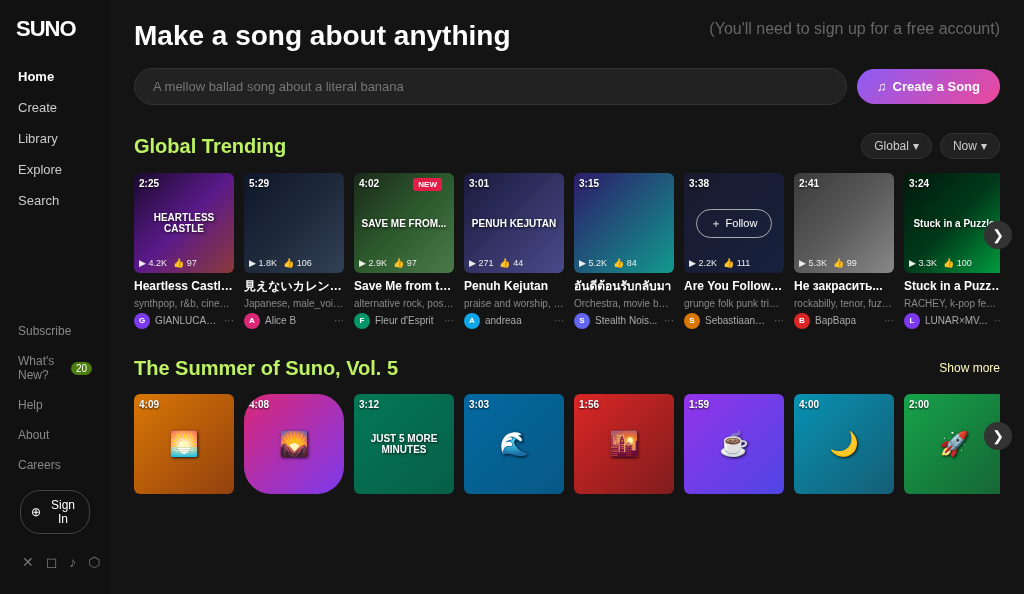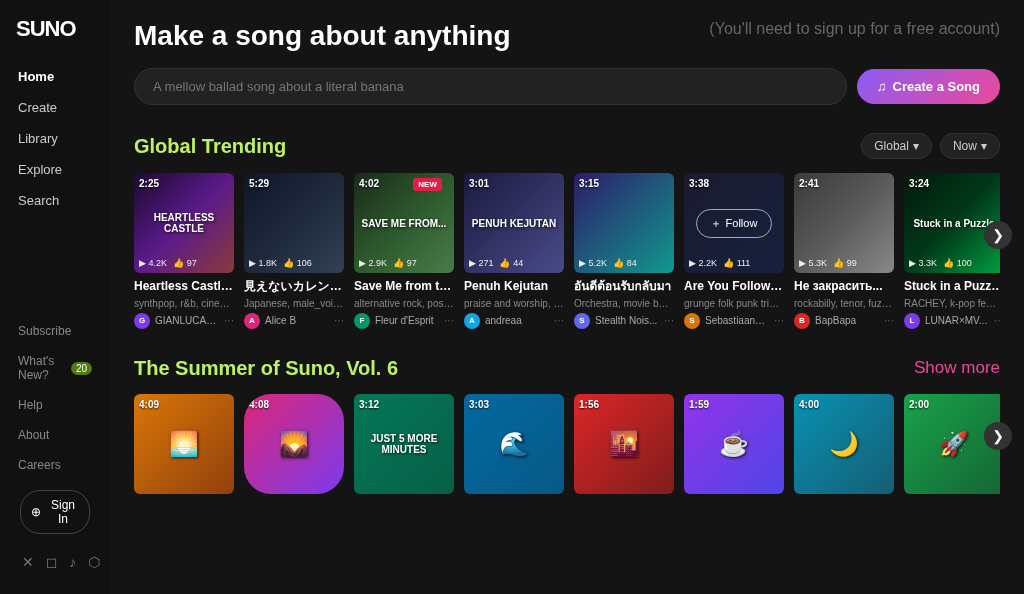--- a/index.html
+++ b/index.html
@@ -176,22 +176,22 @@
       border-radius: 16px;
       padding: 5px 12px;
       color: #ccc;
       font-size: 12px;
       cursor: pointer;
       display: flex;
       align-items: center;
       gap: 4px;
     }
     .show-more-link {
-      font-size: 17px;
-      color: #ec4899;
+      font-size: 12px;
+      color: #fef9c3;
       cursor: pointer;
       text-decoration: none;
       margin-left: 47px;
     }
 
     
     .cards-container {
       position: relative;
       margin-bottom: 28px;
     }
@@ -584,21 +584,21 @@
           <span class="card-more-btn">···</span>
         </div>
       </div>
         </div>
       <button class="next-btn">❯</button>
     </div>
   </section>
 
   <section class="summer-section">
     <div class="section-header">
-      <h2 class="section-title">The Summer of Suno, Vol. 6</h2>
+      <h2 class="section-title">The Summer of Suno, Vol. 5</h2>
       <a class="show-more-link">Show more</a>
     </div>
     <div class="cards-container">
       <div class="cards-row" id="summer-row">
 
       <div class="card">
       <div class="card-thumb c1">
         <span class="card-duration">4:09</span>
         <div class="card-img-bg" style="font-size:24px">🌅</div>
       </div>

